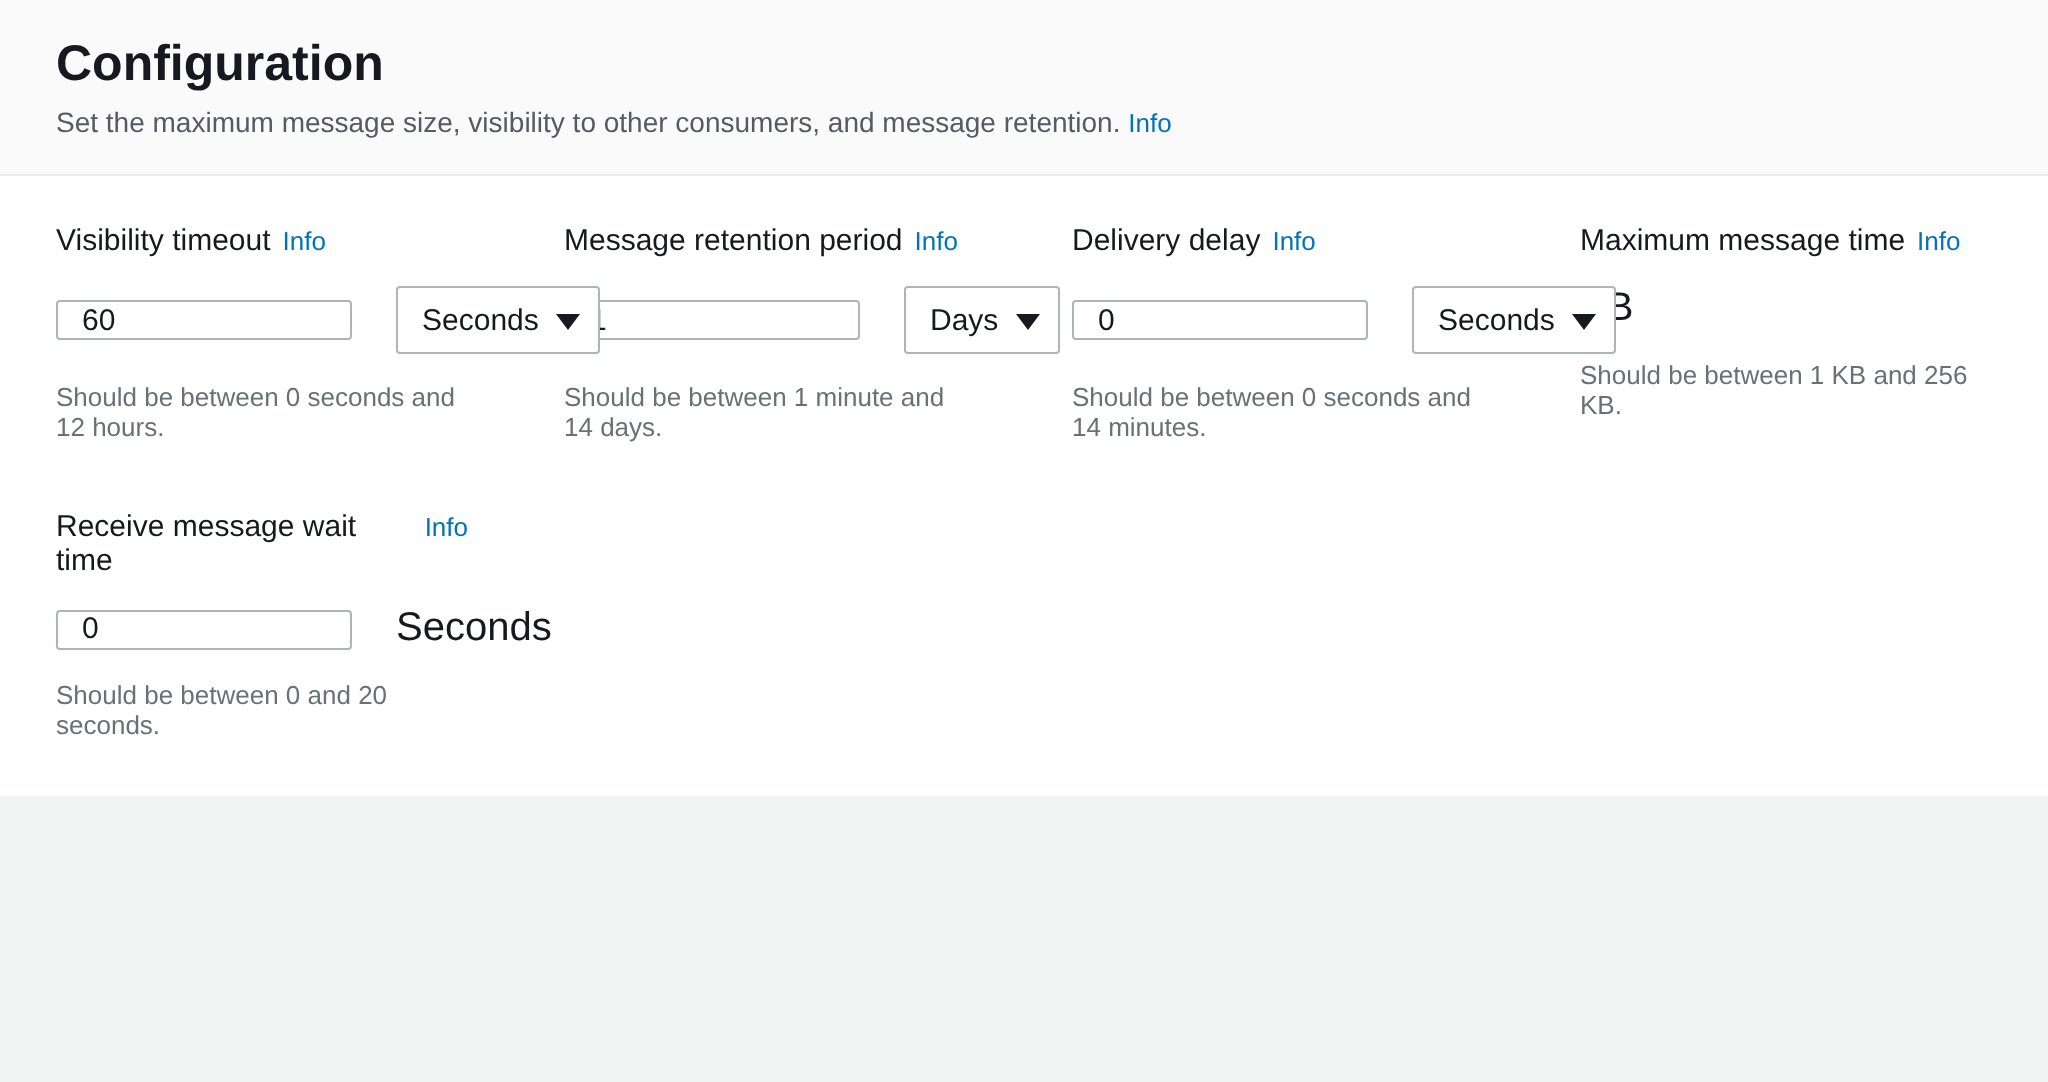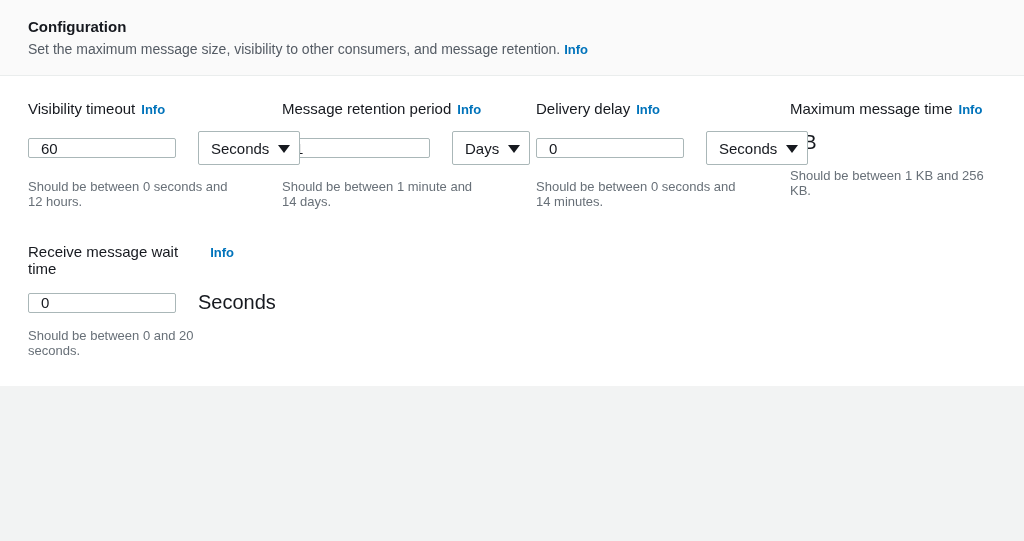--- a/index.html
+++ b/index.html
@@ -11,32 +11,32 @@
     }
     .panel {
       background: #fff;
     }
     .panel-header {
       padding: 18px 28px 18px 28px;
       background: #fafafa;
       border-bottom: 1px solid #eaeded;
     }
     .panel-title {
-      font-size: 15px;
+      font-size: 25px;
       font-weight: 700;
       color: #16191f;
       margin-bottom: 6px;
     }
     .panel-desc {
       font-size: 14px;
       color: #545b64;
     }
     .info-link {
       color: #0073bb;
-      font-weight: 700;
+      font-weight: 400;
       font-size: 13px;
       cursor: pointer;
       text-decoration: none;
     }
     .panel-body {
       padding: 24px 28px 28px 28px;
     }
     .grid {
       display: grid;
       grid-template-columns: 1fr 1fr 1fr 1fr;

